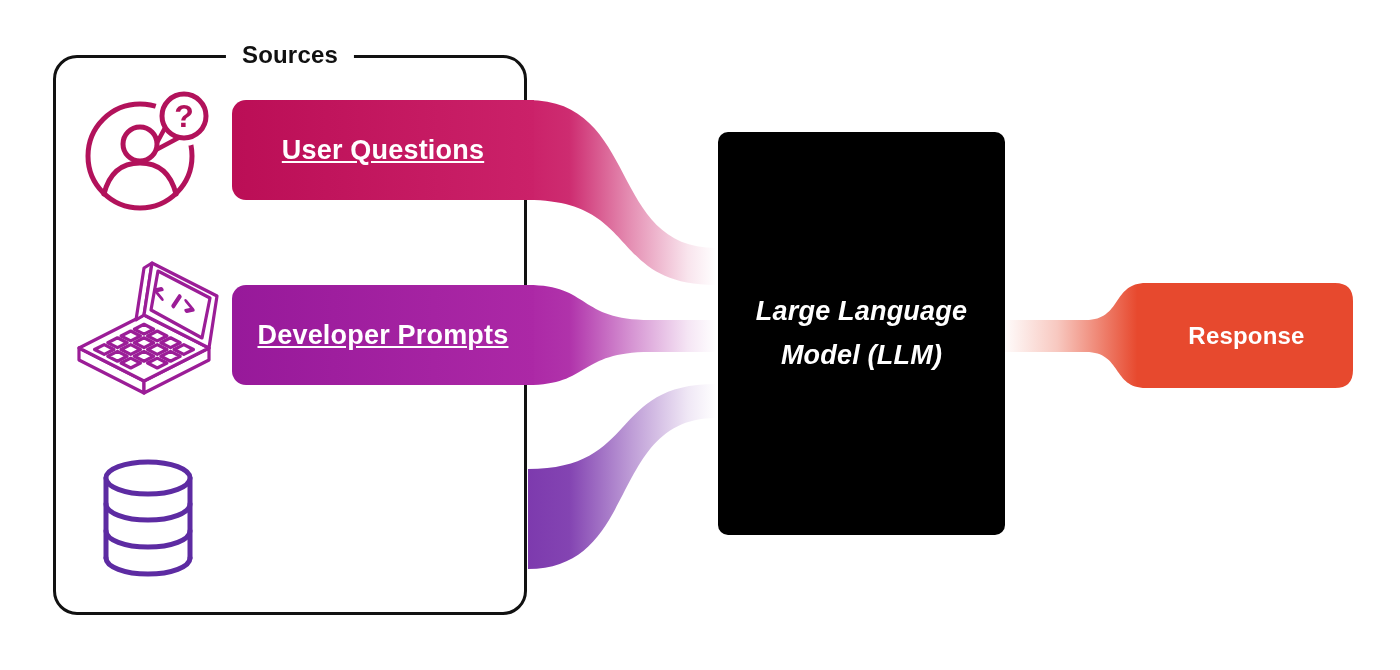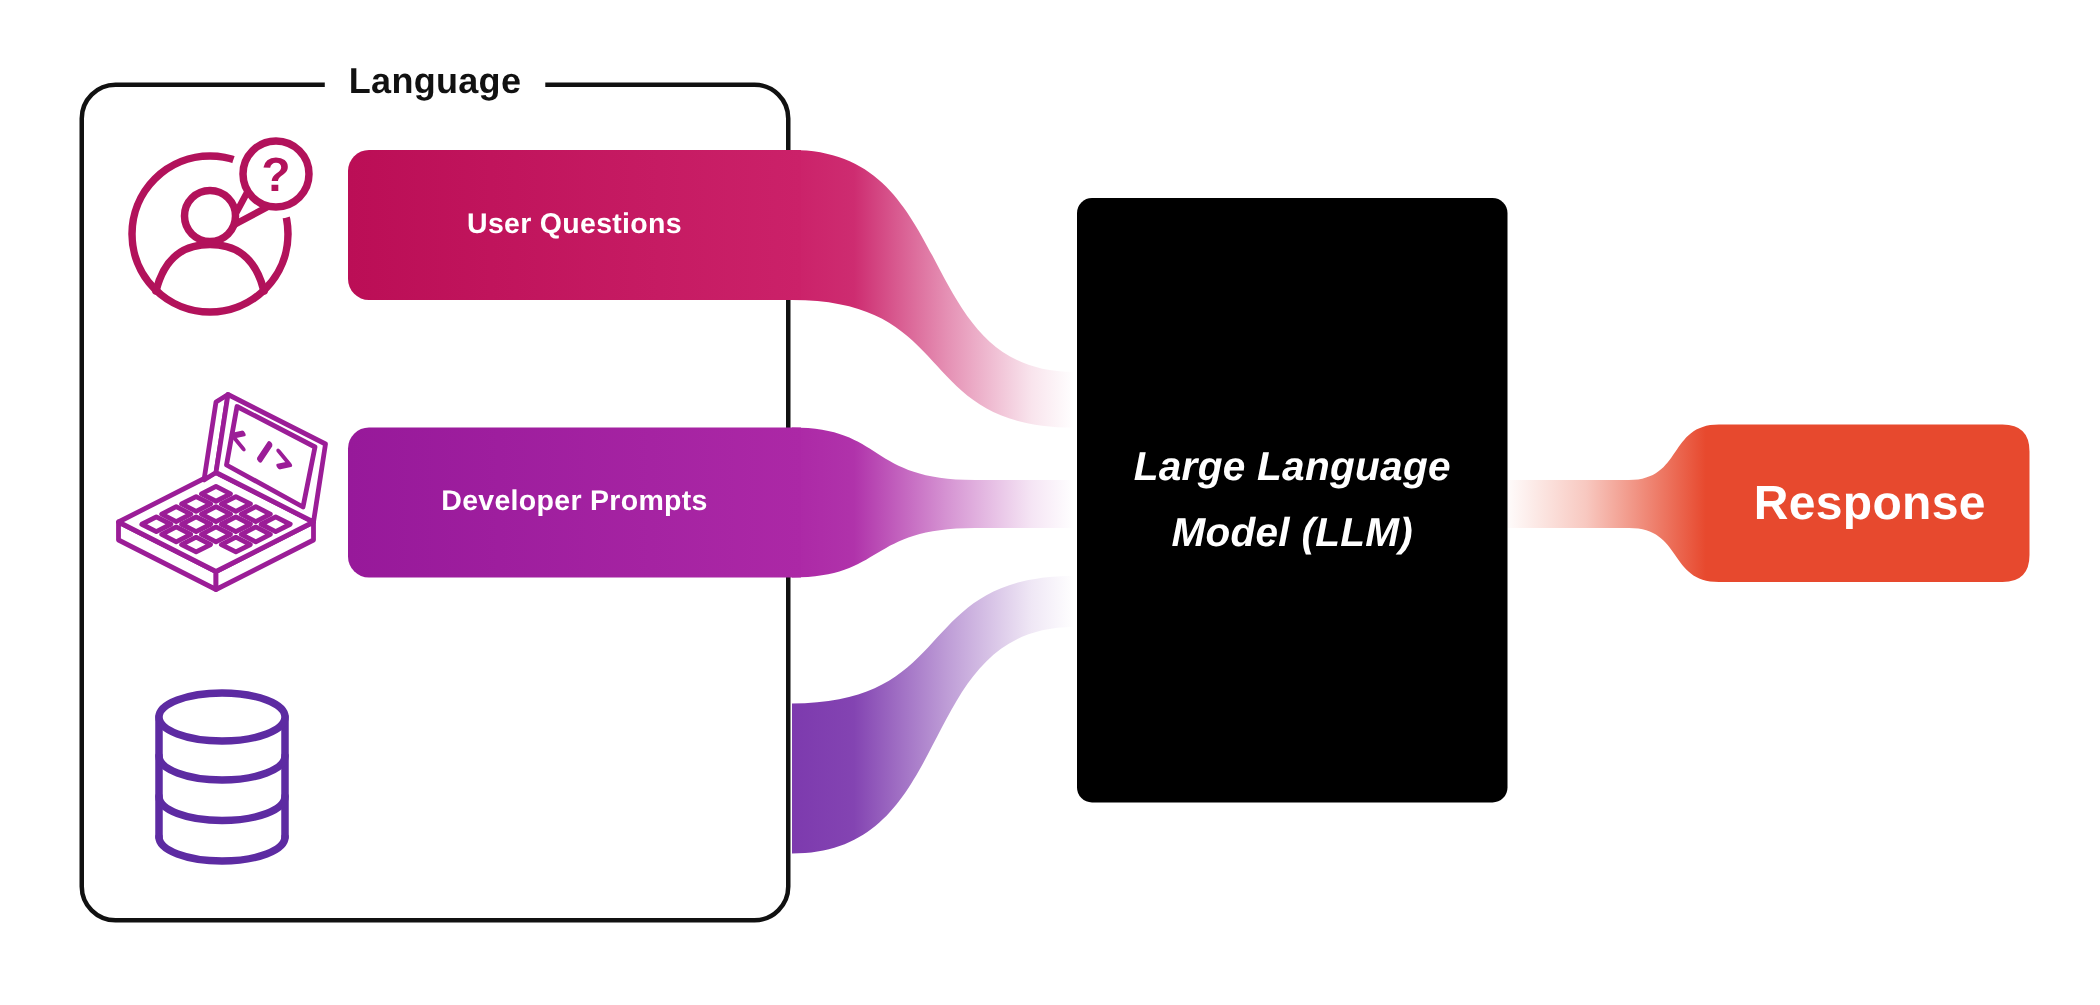--- a/index.html
+++ b/index.html
@@ -17,50 +17,50 @@
     background:#ffffff;padding:0 16px;font-size:24px;font-weight:700;color:#111111;
     white-space:nowrap;letter-spacing:.2px;
   }
   
   .flows{position:absolute;left:0;top:0;z-index:2;pointer-events:none;}
   
   .bar{
     position:absolute;left:232px;width:302px;height:100px;z-index:3;
     border-radius:14px 0 0 14px;display:flex;align-items:center;justify-content:center;
   }
-  .bar span{color:#ffffff;font-size:19px;font-weight:600;letter-spacing:.2px;}
+  .bar span{color:#ffffff;font-size:27px;font-weight:600;letter-spacing:.2px;text-decoration:underline;}
   .bar-user{top:100px;background:linear-gradient(90deg,#bb0e56,#cb2169);}
   .bar-dev{top:285px;background:linear-gradient(90deg,#97199a,#ac28a6);}
   .bar-data{top:469px;background:linear-gradient(90deg,#5b2596,#7d3aae);}
   
   .icon{position:absolute;z-index:3;}
   .icon-person{left:80px;top:86px;}
   .icon-laptop{left:66px;top:260px;}
   .icon-db{left:96px;top:456px;}
   
   .llm-box{
     position:absolute;left:718px;top:132px;width:287px;height:403px;z-index:3;
     background:#000000;border-radius:10px;display:flex;flex-direction:column;
     align-items:center;justify-content:center;gap:14px;font-style:italic;
   }
   .llm-box div{color:#ffffff;font-size:27px;font-weight:600;line-height:1.1;letter-spacing:.2px;}
   
   .response-label{
     position:absolute;left:1140px;top:283px;width:213px;height:105px;z-index:4;
     display:flex;align-items:center;justify-content:center;
-    color:#ffffff;font-size:32px;font-weight:600;letter-spacing:.2px;text-align:center;
+    color:#ffffff;font-size:24px;font-weight:600;letter-spacing:.2px;text-align:center;
   }
 </style>
 </head>
 <body>
 
 <div class="canvas">
 
   <div class="context-box">
-    <span class="context-label">Language</span>
+    <span class="context-label">Sources</span>
   </div>
 
   <svg class="flows" width="1400" height="670" viewBox="0 0 1400 670">
     <defs>
       <linearGradient id="fg1" gradientUnits="userSpaceOnUse" x1="528" y1="0" x2="716" y2="0">
         <stop offset="0" stop-color="#cb2169" stop-opacity="1"></stop>
         <stop offset="0.22" stop-color="#cb2169" stop-opacity="0.95"></stop>
         <stop offset="0.55" stop-color="#cb2169" stop-opacity="0.5"></stop>
         <stop offset="0.85" stop-color="#cb2169" stop-opacity="0.12"></stop>
         <stop offset="1" stop-color="#cb2169" stop-opacity="0"></stop>

